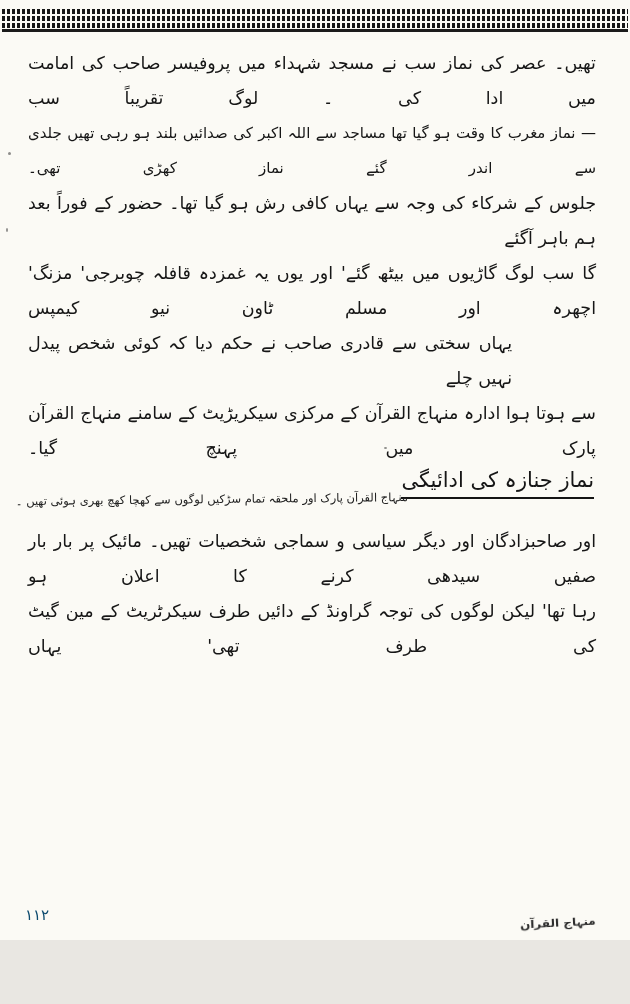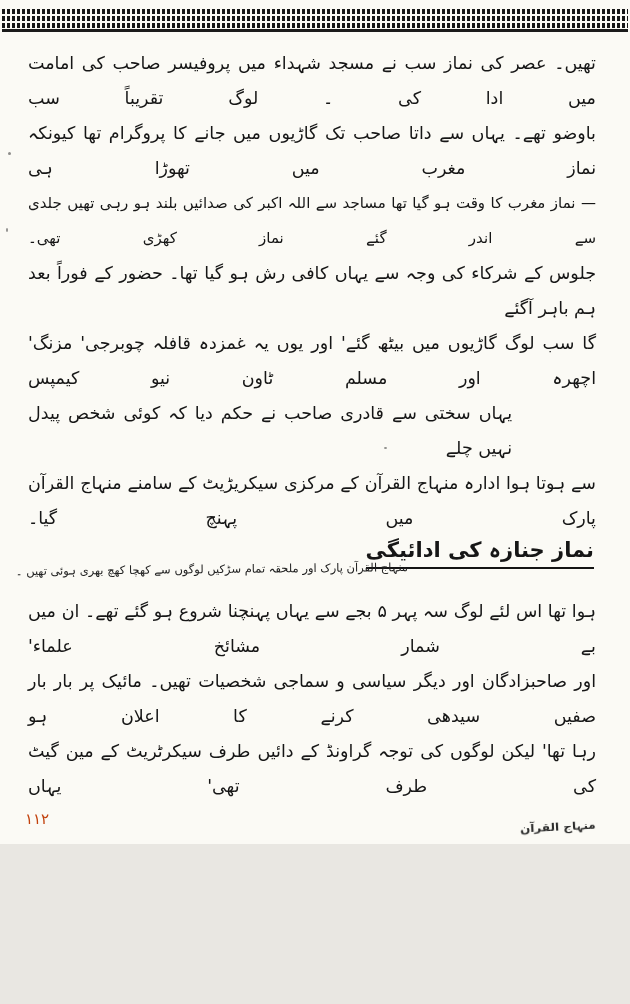--- a/index.html
+++ b/index.html
@@ -3,21 +3,21 @@
 <meta charset="utf-8">
 <style>
   html,body{margin:0;padding:0;}
   body{
     width:630px;height:1004px;
     background:#e9e7e2;
     font-family:"DejaVu Sans", sans-serif;
   }
   .page{
     position:relative;
-    width:630px;height:844px;
+    width:630px;height:940px;
     background:#fbfaf5;
     color:#161616;
     overflow:hidden;
     direction:rtl;
     margin-left:28px;
   }
   
   .deco-band{
     position:absolute;top:9px;left:2px;right:2px;height:20px;
     background-image:
@@ -38,39 +38,39 @@
   }
   .line.end{ text-align-last:auto; }
   .line.indent{ padding-right:84px; }
   .line.tight{ font-size:15px; }
   .heading-row{
     position:relative;height:58px;
   }
   .section-heading{
     position:absolute;top:2px;right:2px;
     margin:0;
-    font-size:21px;font-weight:bold;
+    font-size:21px;font-weight:normal;
     padding-bottom:5px;
     border-bottom:2.5px solid #141414;
   }
   .margin-note{
     position:absolute;top:26px;left:2px;
     width:378px;
     font-size:11.5px;
     color:#222;
     transform:rotate(-0.6deg);
     text-align:left;
     white-space:nowrap;
   }
   .footer{
     position:absolute;left:0;right:0;bottom:0;height:48px;
   }
   .page-number{
     position:absolute;left:25px;bottom:16px;
-    font-size:15px;letter-spacing:1px;color:#c2410c;
+    font-size:15px;letter-spacing:1px;color:#0c4a6e;
   }
   .publisher-seal{
     position:absolute;right:34px;bottom:10px;
     font-size:12px;font-weight:bold;color:#2b2b2b;
     transform:rotate(-3deg) scaleY(.92);
     filter:blur(.4px);
     letter-spacing:-1px;
   }
   .speck{position:absolute;background:#333;border-radius:50%;opacity:.55;}
   .speck.s1{width:3px;height:3px;left:8px;top:152px;}
@@ -85,38 +85,36 @@
   <div class="deco-band"></div>
 
   <div class="speck s1"></div>
   <div class="speck s2"></div>
   <div class="speck s3"></div>
 
   <div class="body-text">
 
     <div class="para">
       <div class="line">تھیں۔ عصر کی نماز سب نے مسجد شہداء میں پروفیسر صاحب کی امامت میں ادا کی ۔ لوگ تقریباً سب</div>
-      <div class="line">باوضو تھے۔ یہاں سے داتا صاحب تک گاڑیوں میں جانے کا پروگرام تھا کیونکہ نماز مغرب میں تھوڑا ہی</div>
       <div class="line tight">— نماز مغرب کا وقت ہو گیا تھا مساجد سے اللہ اکبر کی صدائیں بلند ہو رہی تھیں جلدی سے اندر گئے نماز کھڑی تھی۔</div>
       <div class="line end">جلوس کے شرکاء کی وجہ سے یہاں کافی رش ہو گیا تھا۔ حضور کے فوراً بعد ہم باہر آگئے</div>
     </div>
 
     <div class="para">
       <div class="line">گا سب لوگ گاڑیوں میں بیٹھ گئے' اور یوں یہ غمزدہ قافلہ چوبرجی' مزنگ' اچھرہ اور مسلم ٹاون نیو کیمپس</div>
       <div class="line end indent">یہاں سختی سے قادری صاحب نے حکم دیا کہ کوئی شخص پیدل نہیں چلے</div>
       <div class="line">سے ہوتا ہوا ادارہ منہاج القرآن کے مرکزی سیکریڑیٹ کے سامنے منہاج القرآن پارک میں پہنچ گیا۔</div>
     </div>
 
     <div class="heading-row">
       <h2 class="section-heading">نماز جنازہ کی ادائیگی</h2>
       <div class="margin-note">منہاج القرآن پارک اور ملحقہ تمام سڑکیں لوگوں سے کھچا کھچ بھری ہوئی تھیں ۔</div>
     </div>
 
     <div class="para">
-      <div class="line">ہوا تھا اس لئے لوگ سہ پہر ۵ بجے سے یہاں پہنچنا شروع ہو گئے تھے۔ ان میں بے شمار مشائخ علماء'</div>
       <div class="line">اور صاحبزادگان اور دیگر سیاسی و سماجی شخصیات تھیں۔ مائیک پر بار بار صفیں سیدھی کرنے کا اعلان ہو</div>
       <div class="line">رہا تھا' لیکن لوگوں کی توجہ گراونڈ کے دائیں طرف سیکرٹریٹ کے مین گیٹ کی طرف تھی' یہاں</div>
 
     </div>
 
   </div>
 
   <div class="footer">
     <div class="page-number">۱۱۲</div>
     <div class="publisher-seal">منہاج القرآن</div>

